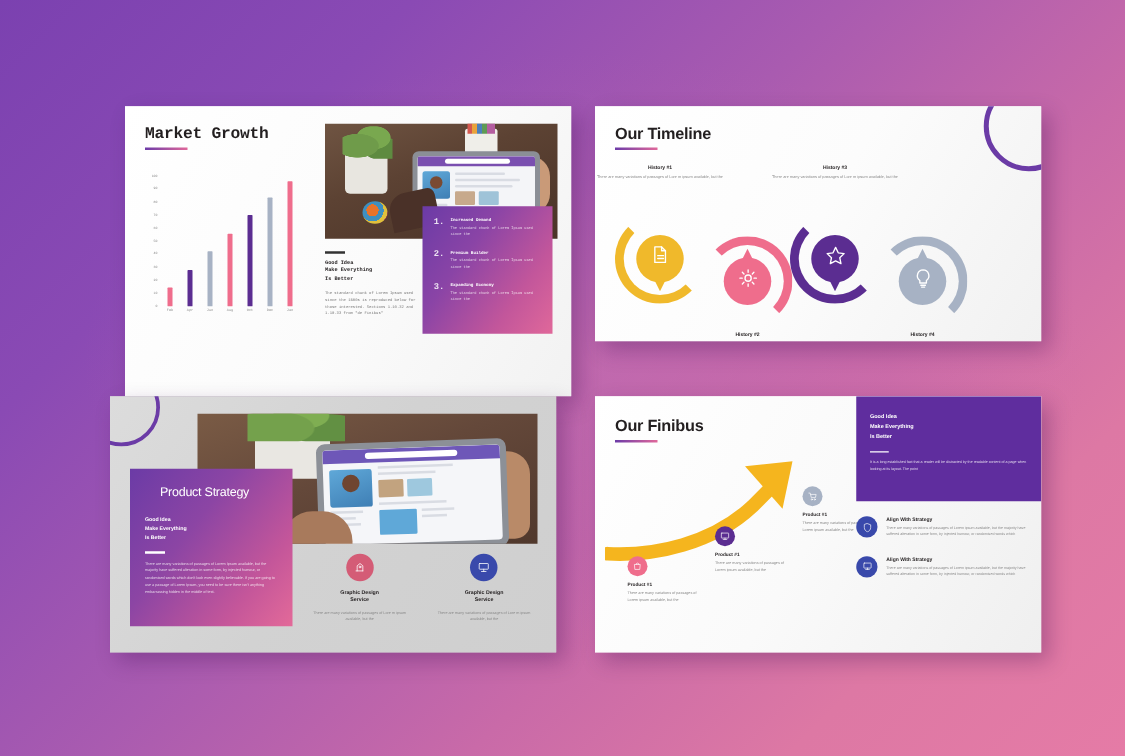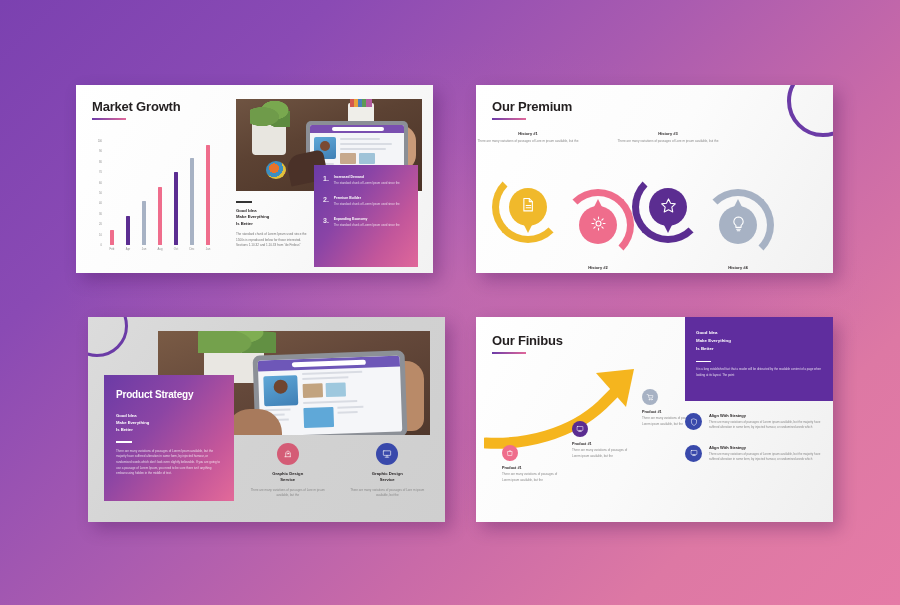--- a/index.html
+++ b/index.html
@@ -18,21 +18,21 @@
     background: radial-gradient(ellipse 60% 55% at 52% 48%, rgba(215,120,175,0.38) 0%, rgba(190,100,175,0.12) 45%, rgba(0,0,0,0) 75%);
     pointer-events: none;
   }
 
   .slide {
     position: absolute;
     background: #ffffff;
     box-shadow: 6px 7px 16px rgba(60,10,80,0.30);
     overflow: hidden;
   }
-  #slide-market  { left: 76px;  top: 85px;  width: 357px; height: 188px; }
+  #slide-market  { left: 100px;  top: 85px;  width: 357px; height: 232px; font-family: Liberation Mono, monospace; }
   #slide-timeline{ left: 476px; top: 85px;  width: 357px; height: 188px; }
   #slide-product-strategy { left: 88px;  top: 317px; width: 357px; height: 205px; background:#d6d6d6; }
   #slide-our-product      { left: 476px; top: 317px; width: 357px; height: 205px; }
 
   
   .s-title {
     font-size: 13px; font-weight: 700; color: #231f20;
     letter-spacing: -0.2px;
   }
   .title-rule {
@@ -172,21 +172,21 @@
   .ps-hand { position:absolute; right:6px; top:30px; width:58px; height:70px;
              background:#b98a68; border-radius:26px 18px 12px 12px; }
   .ps-hand2{ position:absolute; left:68px; bottom:-18px; width:56px; height:44px;
              background:#a87a5c; border-radius:24px 24px 0 0; }
 
   .ps-card {
     position: absolute; left: 16px; top: 58px; width: 130px; height: 126px;
     background: linear-gradient(128deg,#6b3ba6 0%, #8c45a4 38%, #c4569a 75%, #e36a99 100%);
     padding: 14px 12px;
   }
-  .ps-card h2 { font-size: 10px; font-weight: 700; color: #fff; letter-spacing: -0.2px; }
+  .ps-card h2 { font-size: 10px; font-weight: 400; color: #fff; letter-spacing: -0.2px; margin-left: 12px; }
   .ps-card .sub { margin-top: 12px; font-size: 4.2px; font-weight: 700; color: #fff; line-height: 1.7; }
   .ps-card .rule { width: 16px; height: 1.5px; background: #fff; margin: 8px 0 6px; }
   .ps-card .body { font-size: 3px; color: rgba(255,255,255,0.75); line-height: 1.85; }
 
   .ps-services { position: absolute; left: 150px; top: 126px; right: 8px;
                  display: flex; justify-content: space-around; }
   .ps-service { width: 86px; text-align: center; }
   .ps-circle { width: 22px; height: 22px; border-radius: 50%; margin: 0 auto 6px;
                display: flex; align-items: center; justify-content: center; }
   .ps-circle svg { width: 10px; height: 10px; stroke: #fff; fill: none; stroke-width: 1.4; }
@@ -339,21 +339,21 @@
           </div>
         </div>
       </div>
   </div>
 </div>
 
 <div class="slide" id="slide-timeline">
   <div class="inner">
     <div class="tl-ring"></div>
     <div class="tl-head">
-      <div class="s-title">Our Premium</div>
+      <div class="s-title">Our Timeline</div>
       <div class="title-rule"></div>
     </div>
     <div class="tl-stage" id="tl-stage">
         <div class="tl-arc" style="height: 72px; width: 72px; left: 6px; top: 42px; border-width: 7px; border-style: solid; border-color: transparent transparent rgb(240, 185, 43) rgb(240, 185, 43); border-image: initial;"></div>
         <div class="tl-node down" style="left: 23px; top: 59px; background: rgb(240, 185, 43); color: rgb(240, 185, 43);">
           <span class="pin"></span>
           <span class="tl-icon"><svg viewBox="0 0 22 22" stroke-linecap="round" stroke-linejoin="round">
               <path d="M5 2h7l4 4v12H5z"></path>
               <path d="M12 2v4h4"></path>
               <path d="M8 11h6M8 14h6"></path>

